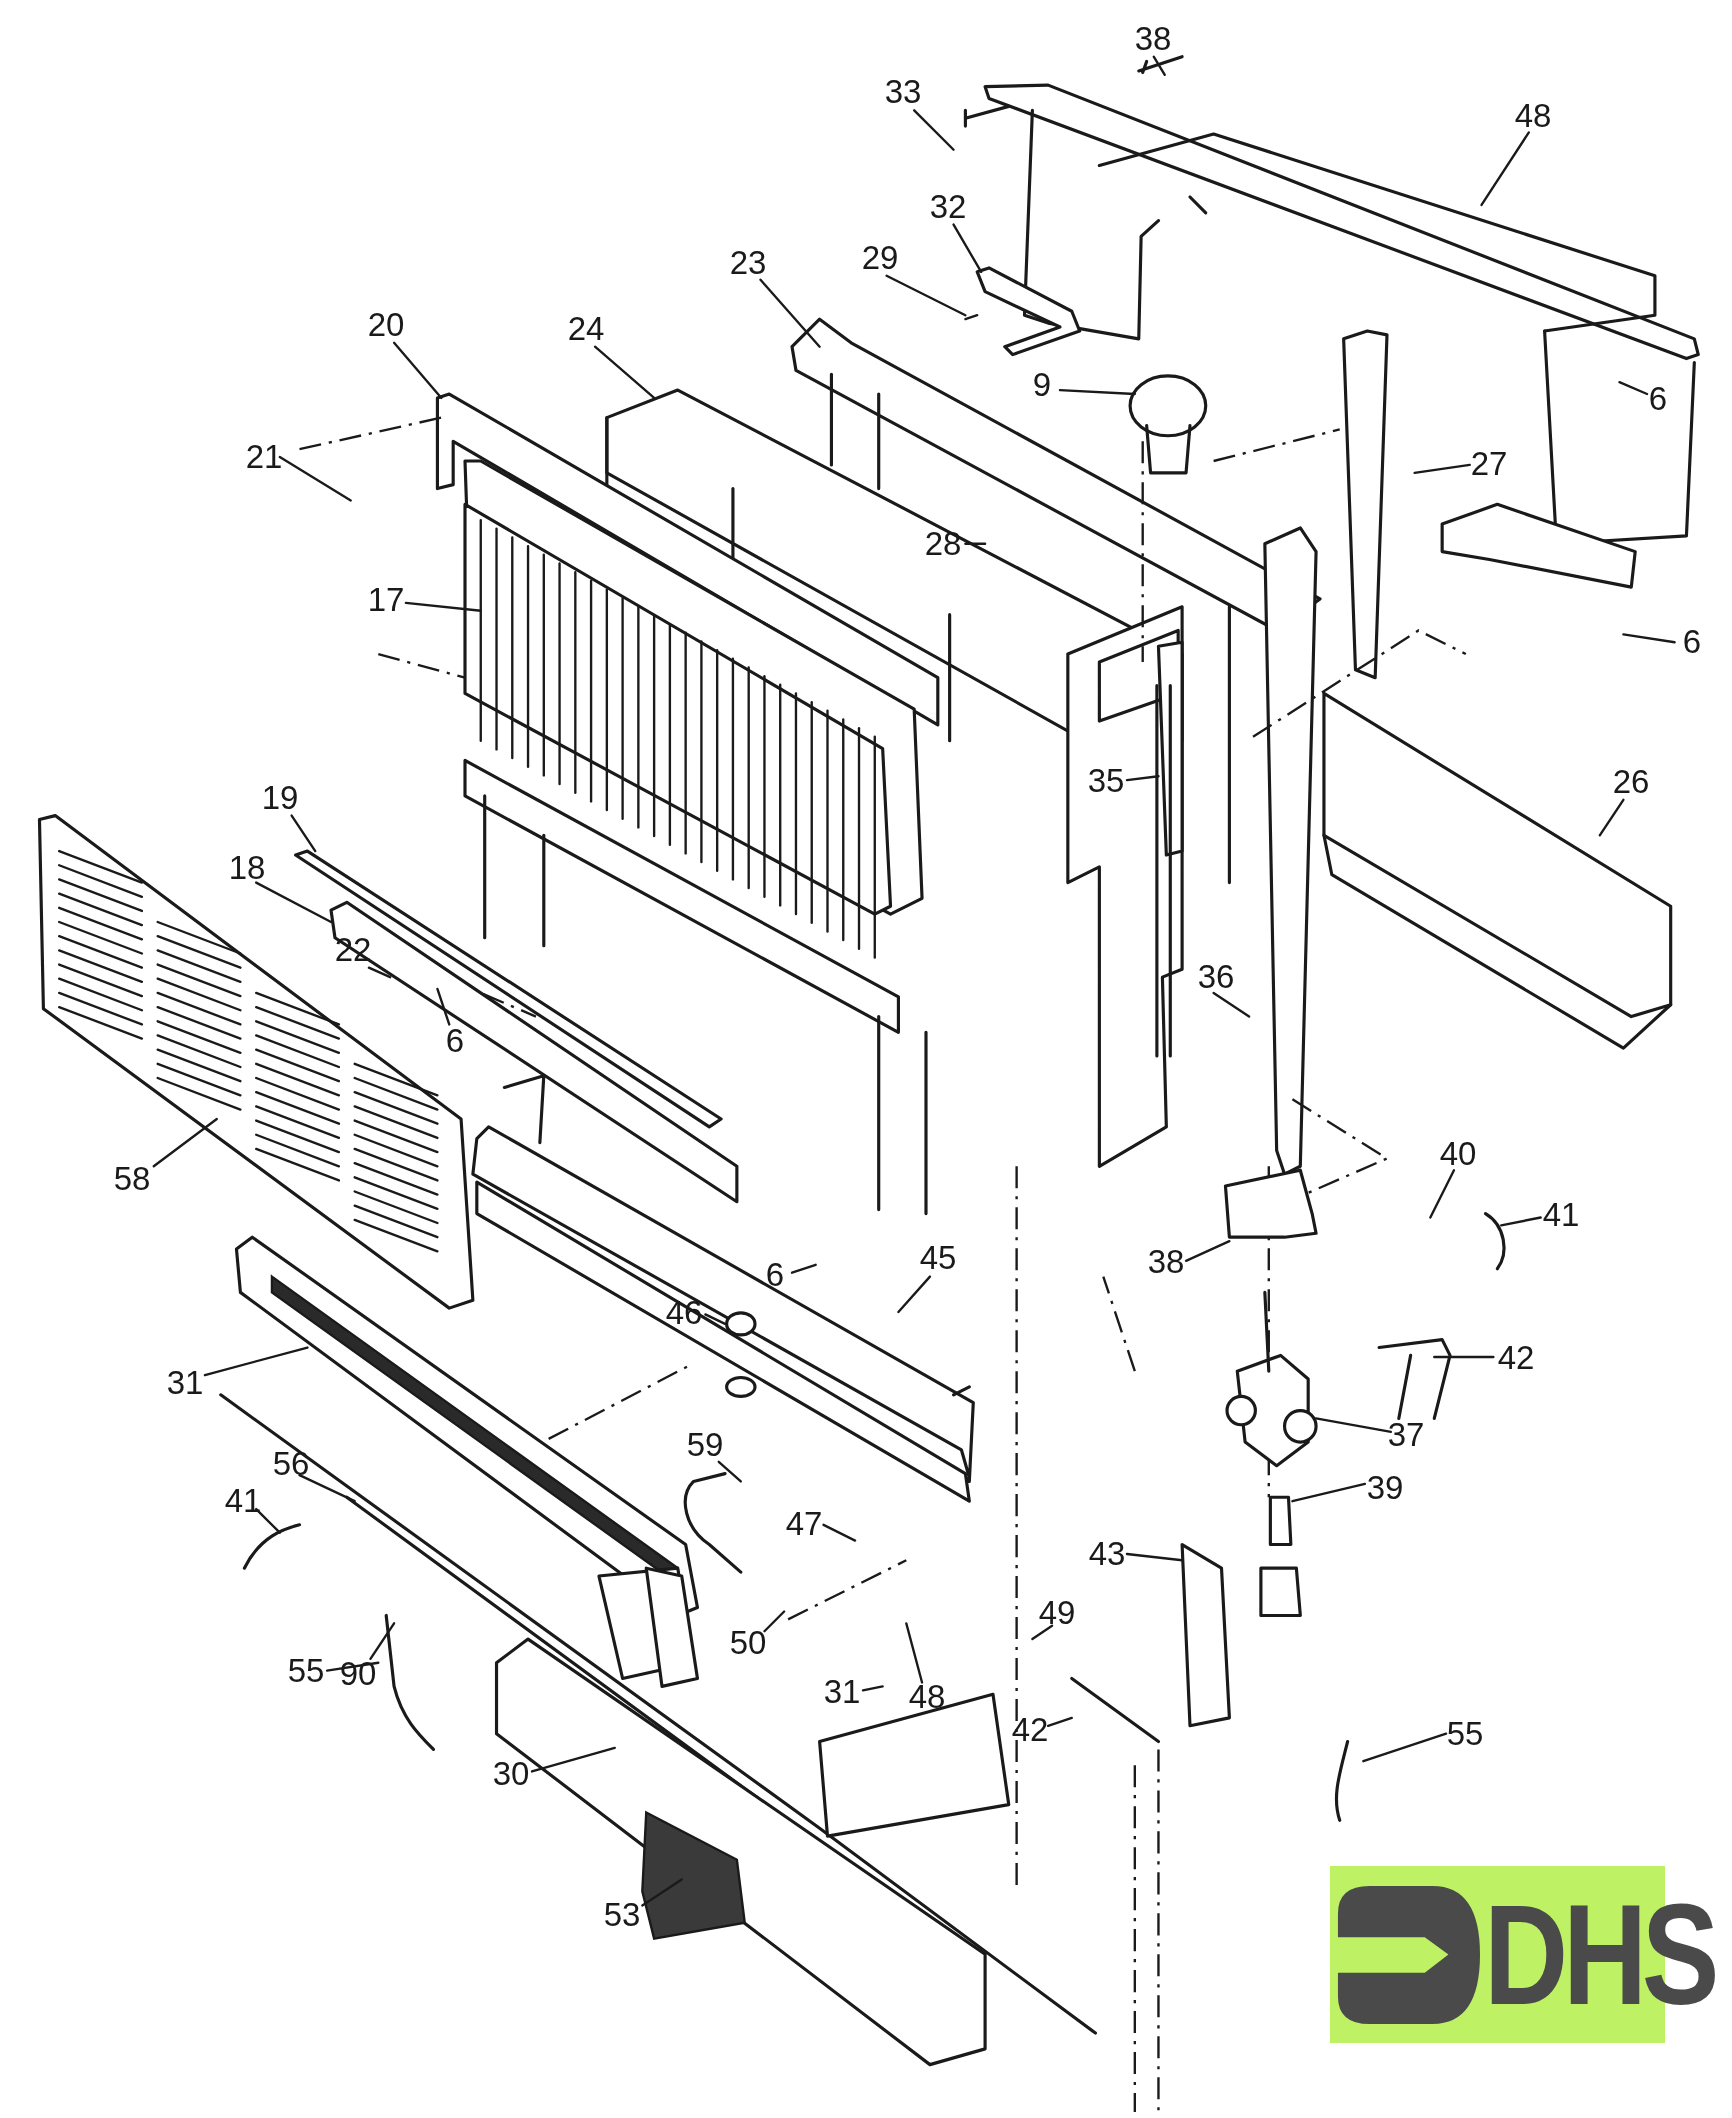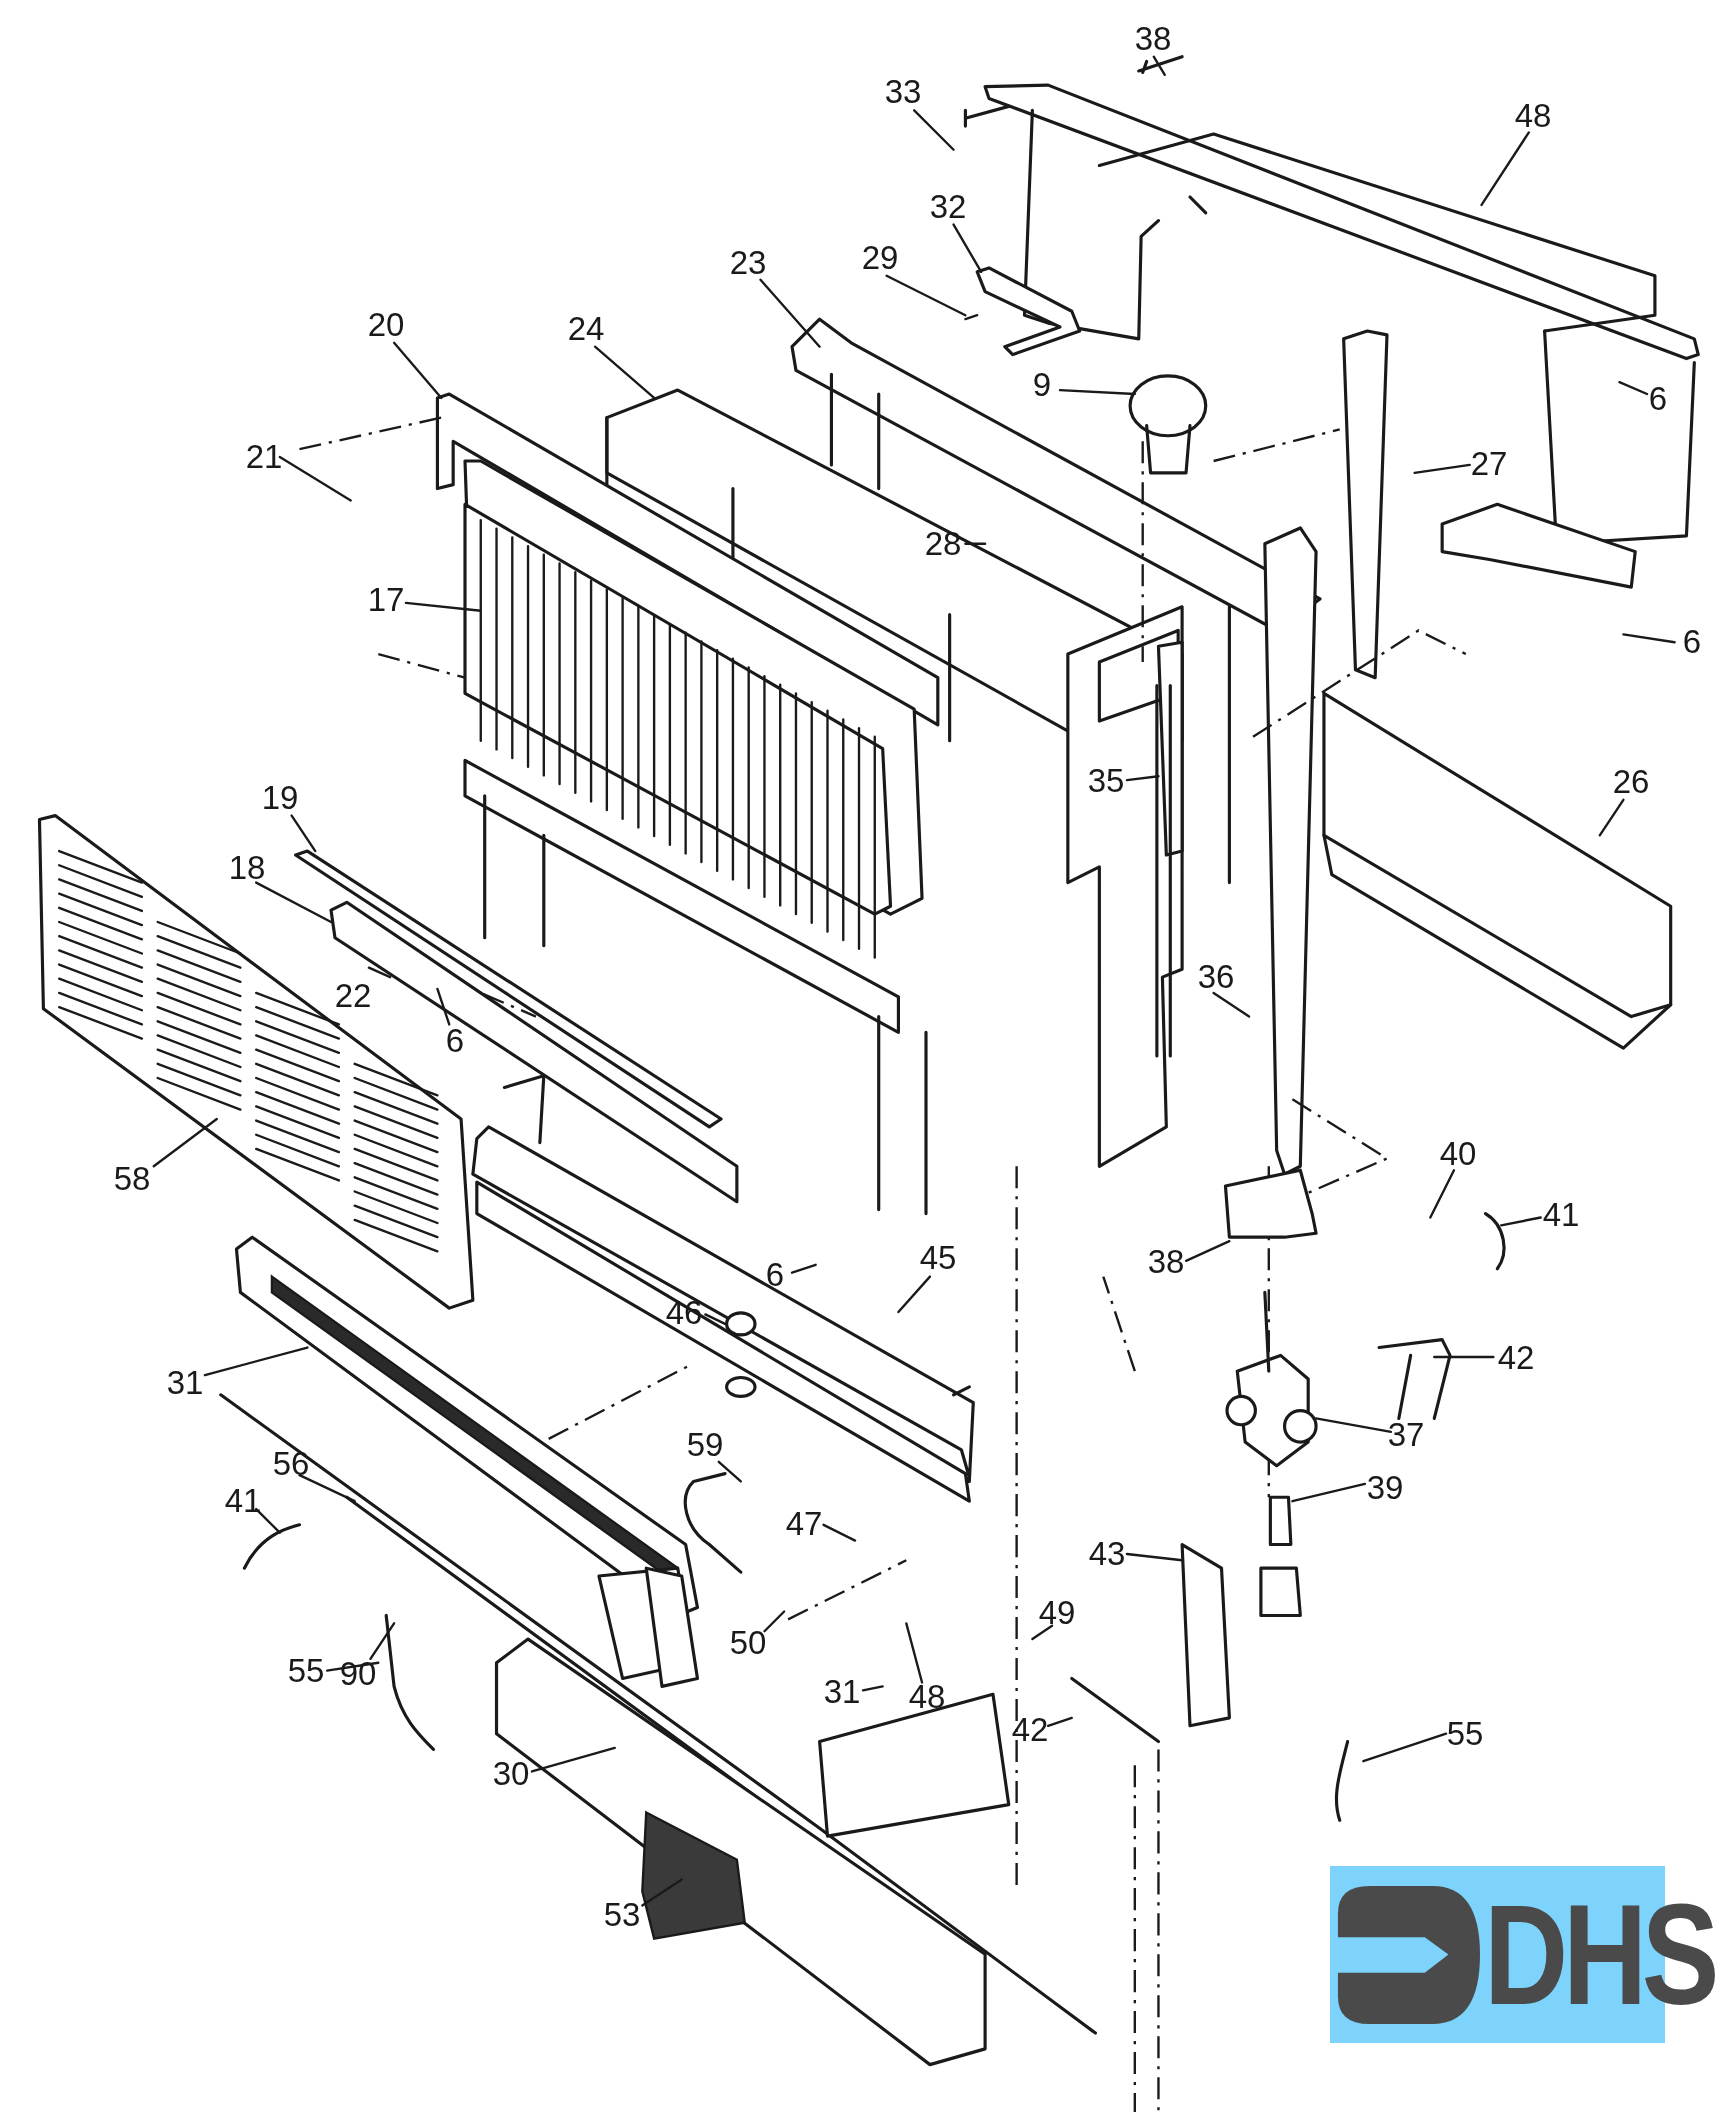--- a/index.html
+++ b/index.html
@@ -15,21 +15,21 @@
     font-family: "Liberation Sans", sans-serif;
     font-size: 33px;
     color: #1a1a1a;
     line-height: 1;
     transform: translate(-50%, -50%);
     white-space: nowrap;
     cursor: pointer;
   }
   #logo {
     position: absolute; left: 1330px; top: 1866px; width: 335px; height: 177px;
-    background: #7dd3fc;
+    background: #bef264;
   }
   #logo-mark {
     position: absolute; left: 0; top: 15.8px; width: 154px; height: 146px;
   }
   #logo-text {
     position: absolute; left: 154px; top: 14px;
     font-family: "Liberation Sans", sans-serif; font-weight: bold;
     font-size: 142px; line-height: 150px; letter-spacing: -6.3px;
     color: #4a4a4a; transform: scaleX(0.82); transform-origin: left center;
   }
@@ -301,21 +301,21 @@
 <div class="part-label" style="left:1658px;top:398px">6</div>
 <div class="part-label" style="left:264px;top:456px">21</div>
 <div class="part-label" style="left:1489px;top:463px">27</div>
 <div class="part-label" style="left:943px;top:543px">28</div>
 <div class="part-label" style="left:386px;top:599px">17</div>
 <div class="part-label" style="left:1692px;top:641px">6</div>
 <div class="part-label" style="left:1106px;top:780px">35</div>
 <div class="part-label" style="left:1631px;top:781px">26</div>
 <div class="part-label" style="left:280px;top:797px">19</div>
 <div class="part-label" style="left:247px;top:867px">18</div>
-<div class="part-label" style="left:353px;top:995px">22</div>
+<div class="part-label" style="left:353px;top:949px">22</div>
 <div class="part-label" style="left:455px;top:1040px">6</div>
 <div class="part-label" style="left:1216px;top:976px">36</div>
 <div class="part-label" style="left:132px;top:1178px">58</div>
 <div class="part-label" style="left:1458px;top:1153px">40</div>
 <div class="part-label" style="left:1561px;top:1214px">41</div>
 <div class="part-label" style="left:1166px;top:1261px">38</div>
 <div class="part-label" style="left:775px;top:1274px">6</div>
 <div class="part-label" style="left:938px;top:1257px">45</div>
 <div class="part-label" style="left:684px;top:1312px">46</div>
 <div class="part-label" style="left:1516px;top:1357px">42</div>

